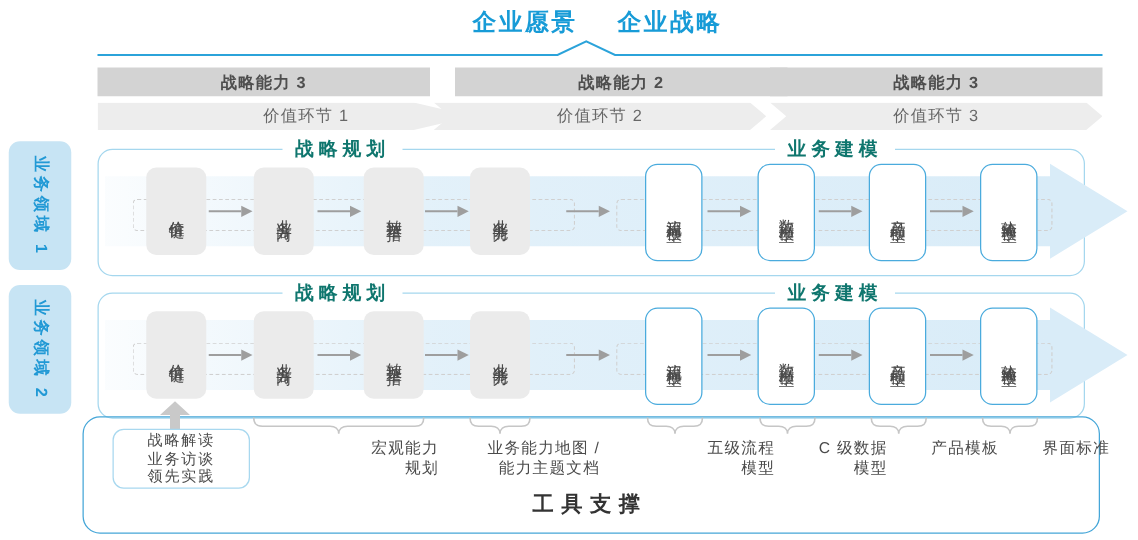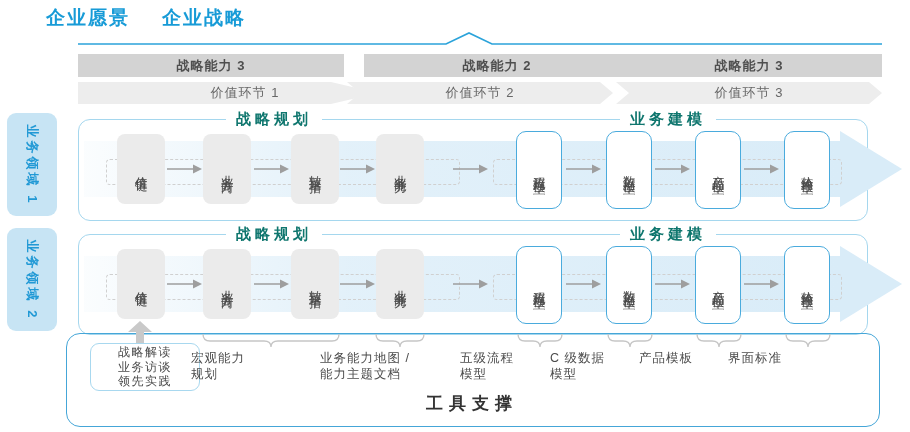--- a/index.html
+++ b/index.html
@@ -2,21 +2,21 @@
 <html><head>
 <meta charset="utf-8">
 <style>
   html,body{margin:0;padding:0;background:#fff;}
   .canvas{
     position:relative;width:910px;height:432px;background:#fff;overflow:hidden;
     font-family:"Liberation Sans","DejaVu Sans",sans-serif;color:#4a4a4a;
   }
   .abs{position:absolute;}
   
-  .title-row{left:46px;top:5px;width:864px;height:28px;display:flex;gap:32px;z-index:6;}
+  .title-row{left:46px;top:5px;width:864px;height:28px;display:flex;justify-content:center;gap:32px;z-index:6;}
   .title-row span{font-size:19px;font-weight:bold;color:#179bd7;letter-spacing:2px;}
   
   .cap-bar{top:54px;height:23px;width:266px;background:#d3d3d3;display:flex;align-items:center;justify-content:center;
     font-size:13px;font-weight:bold;color:#4e4e4e;letter-spacing:1px;z-index:6;}
   
   .chev{top:82px;height:22px;width:266px;background:#ededed;display:flex;align-items:center;justify-content:center;
     font-size:13px;color:#676767;letter-spacing:1px;z-index:6;}
   .chev-mid{clip-path:polygon(0 0,253px 0,100% 50%,253px 100%,0 100%,13px 50%);}
   .chev-first{clip-path:polygon(0 0,253px 0,100% 50%,253px 100%,0 100%);padding-left:34px;}
   
@@ -35,21 +35,21 @@
   .bbox{width:44px;height:76px;background:#fff;border:1.5px solid #4aabdd;border-radius:10px;display:flex;align-items:center;justify-content:center;z-index:4;}
   .vtext{writing-mode:vertical-rl;text-orientation:upright;font-size:12.5px;color:#4a4a4a;letter-spacing:2px;line-height:1;}
   
   .tool-container{left:66px;top:333px;width:812px;height:92px;border:1.6px solid #45a6d8;border-radius:14px;z-index:1;background:transparent;}
   .tool-label{left:66px;top:392px;width:812px;text-align:center;font-size:17px;font-weight:bold;color:#333;letter-spacing:6px;z-index:6;}
   
   .note-box{left:90px;top:343px;width:108px;height:46px;border:1.5px solid #a8d8ef;border-radius:9px;background:#fff;
     display:flex;flex-direction:column;align-items:center;justify-content:center;z-index:6;}
   .note-box span{font-size:12px;line-height:14.5px;color:#4a4a4a;letter-spacing:1.5px;}
   
-  .annot{top:350px;width:160px;text-align:left;font-size:12.5px;line-height:16px;color:#4b4b4b;letter-spacing:1px;z-index:6;}
+  .annot{top:350px;width:160px;text-align:right;font-size:12.5px;line-height:16px;color:#4b4b4b;letter-spacing:1px;z-index:6;}
   .annot span{display:block;}
   svg.layer{position:absolute;left:0;top:0;z-index:2;pointer-events:none;}
   svg.layer.top{z-index:5;}
 </style>
 </head>
 <body>
 
 <div class="canvas">
 
   <svg class="layer" width="910" height="432" viewBox="0 0 910 432">

